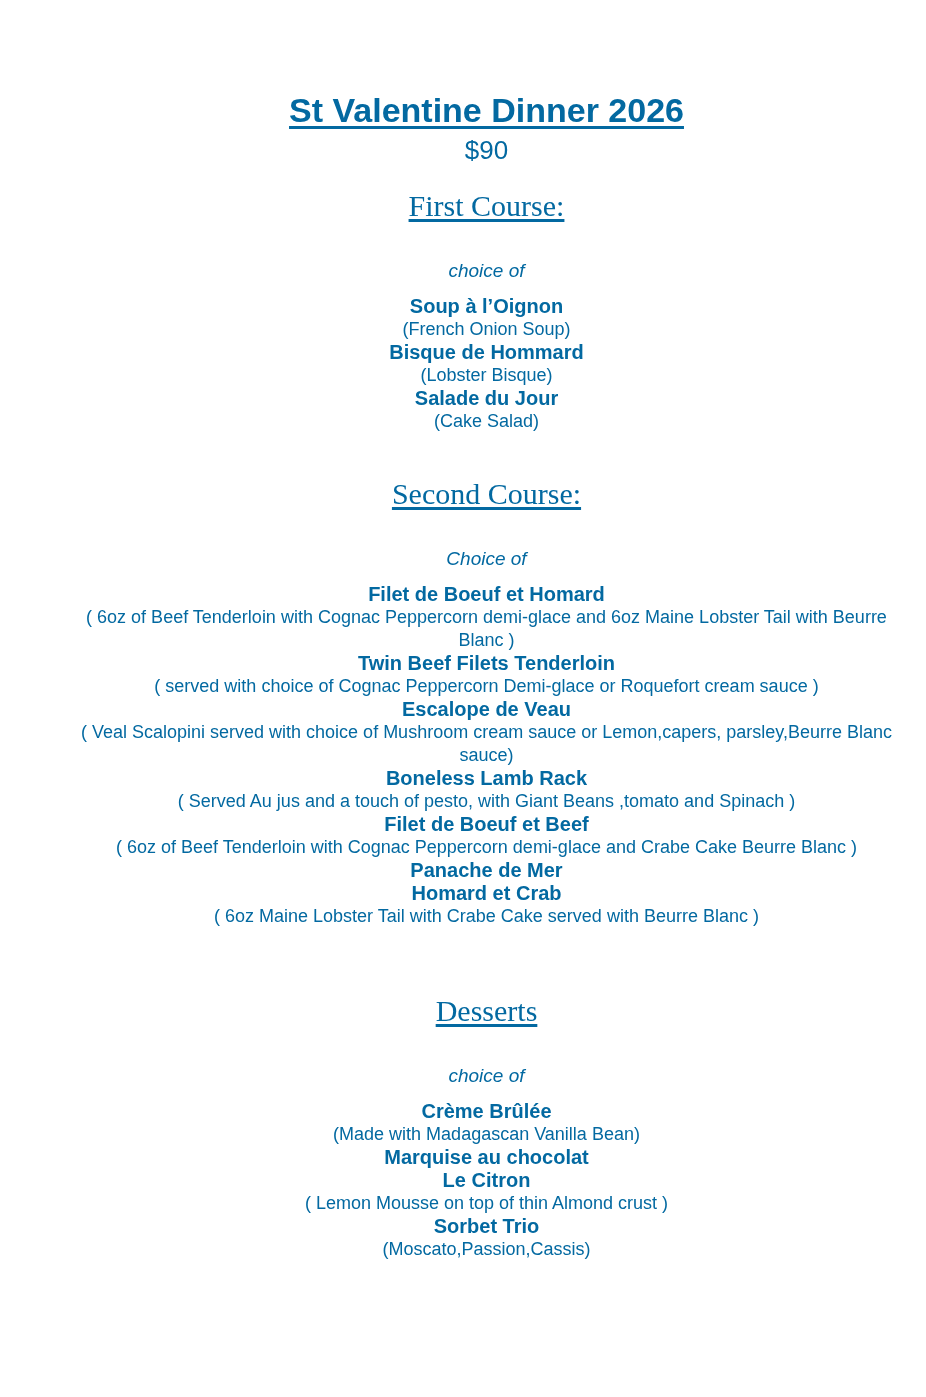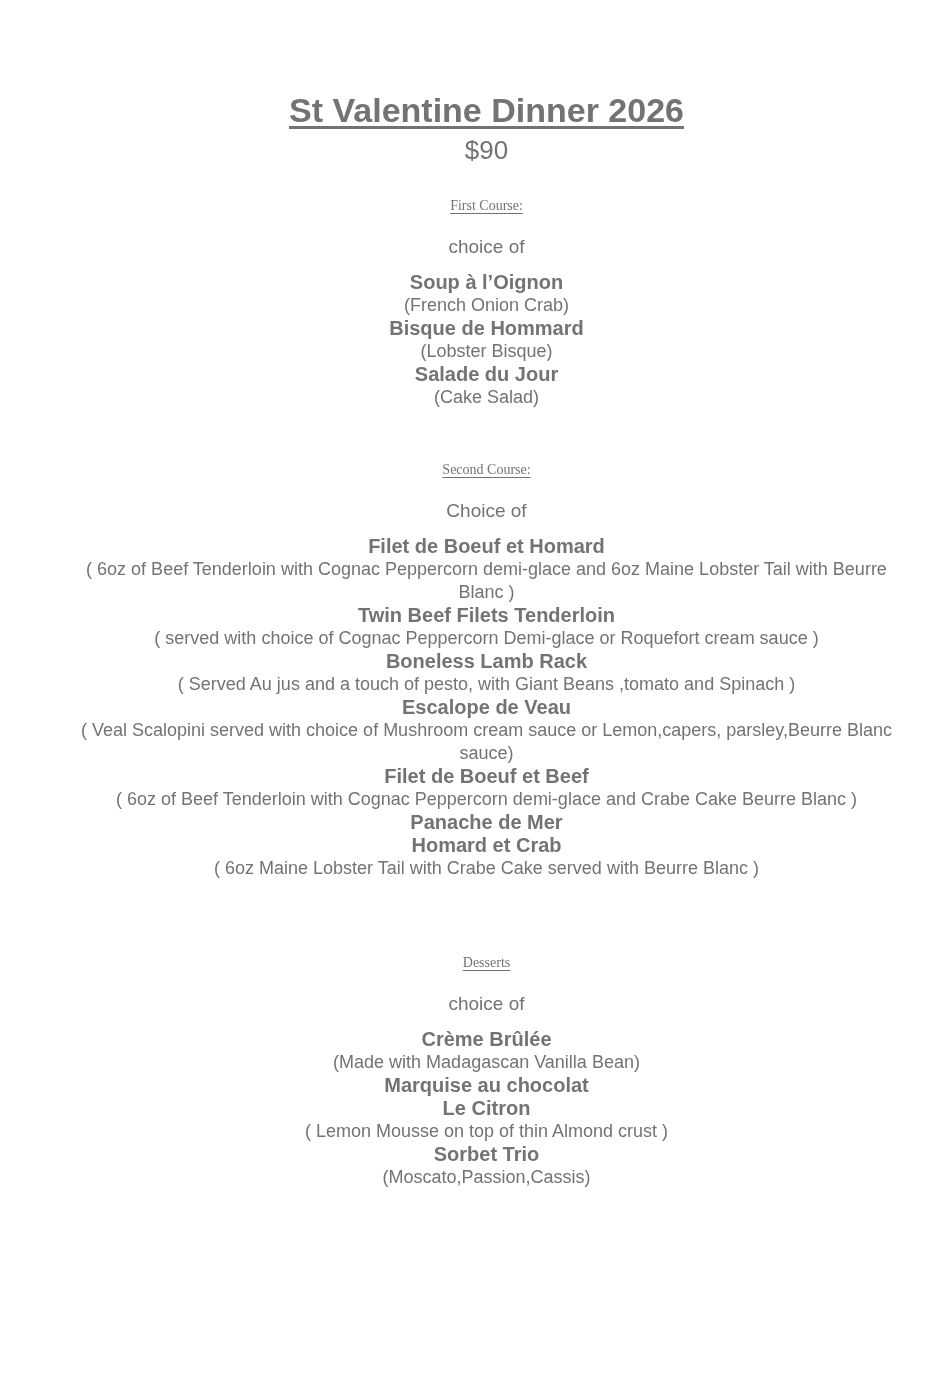--- a/index.html
+++ b/index.html
@@ -34,31 +34,33 @@
     margin-top: 7px;
     font-size: 26px;
     line-height: 30px;
     font-weight: normal;
   }
   .price-note {
     font-size: 18px;
     line-height: 24px;
   }
   .course-heading {
-    margin: 16px;
+    margin: 0;
     font-family: "Liberation Serif", serif;
     font-weight: normal;
-    font-size: 14px;
+    font-size: 30px;
     line-height: 26px;
     text-decoration: underline;
     text-underline-offset: 3px;
   }
   .course-subheading {
+    font-style: italic;
     font-size: 19px;
     line-height: 24px;
+    margin-top: 40px;
   }
   .course-items {
     width: 815px;
     margin: 12px auto 0 auto;
   }
   .item-name {
     font-weight: bold;
     font-size: 20px;
     line-height: 23px;
   }
@@ -66,34 +68,34 @@
     font-size: 18px;
     line-height: 23px;
   }
   main > section:nth-child(1) { margin-top: 28px; }
   main > section:nth-child(2) { margin-top: 48px; }
   main > section:nth-child(3) { margin-top: 70px; }
 </style>
 </head>
 <body style="background: rgb(255, 255, 255);">
 
-<div class="page" style="color: #737373; padding-left: 47px;">
+<div class="page" style="color: #0369a1; padding-left: 47px;">
   <header>
     <h1 class="menu-title">St Valentine Dinner 2026</h1>
     <div class="menu-price">$90</div>
   </header>
 
   <main>
   <section class="course">
     <h2 class="course-heading">First Course:</h2>
     <div class="course-subheading">choice of</div>
     <div class="course-items">
   <div class="menu-item">
     <div class="item-name">Soup à l’Oignon</div>
-    <div class="item-desc">(French Onion Crab)</div>
+    <div class="item-desc">(French Onion Soup)</div>
   </div>
 
   <div class="menu-item">
     <div class="item-name">Bisque de Hommard</div>
     <div class="item-desc">(Lobster Bisque)</div>
   </div>
 
   <div class="menu-item">
     <div class="item-name">Salade du Jour</div>
     <div class="item-desc">(Cake Salad)</div>
@@ -109,27 +111,27 @@
     <div class="item-name">Filet de Boeuf et Homard</div>
     <div class="item-desc">( 6oz of Beef Tenderloin with Cognac Peppercorn demi-glace and 6oz Maine Lobster Tail with Beurre Blanc )</div>
   </div>
 
   <div class="menu-item">
     <div class="item-name">Twin Beef Filets Tenderloin</div>
     <div class="item-desc">( served with choice of Cognac Peppercorn Demi-glace or Roquefort cream sauce )</div>
   </div>
 
   <div class="menu-item">
-    <div class="item-name">Boneless Lamb Rack</div>
-    <div class="item-desc">( Served Au jus and a touch of pesto, with Giant Beans ,tomato and Spinach )</div>
+    <div class="item-name">Escalope de Veau</div>
+    <div class="item-desc">( Veal Scalopini served with choice of Mushroom cream sauce or Lemon,capers, parsley,Beurre Blanc sauce)</div>
   </div>
 
   <div class="menu-item">
-    <div class="item-name">Escalope de Veau</div>
-    <div class="item-desc">( Veal Scalopini served with choice of Mushroom cream sauce or Lemon,capers, parsley,Beurre Blanc sauce)</div>
+    <div class="item-name">Boneless Lamb Rack</div>
+    <div class="item-desc">( Served Au jus and a touch of pesto, with Giant Beans ,tomato and Spinach )</div>
   </div>
 
   <div class="menu-item">
     <div class="item-name">Filet de Boeuf et Beef</div>
     <div class="item-desc">( 6oz of Beef Tenderloin with Cognac Peppercorn demi-glace and Crabe Cake Beurre Blanc )</div>
   </div>
 
   <div class="menu-item">
     <div class="item-name">Panache de Mer</div>
   </div>

